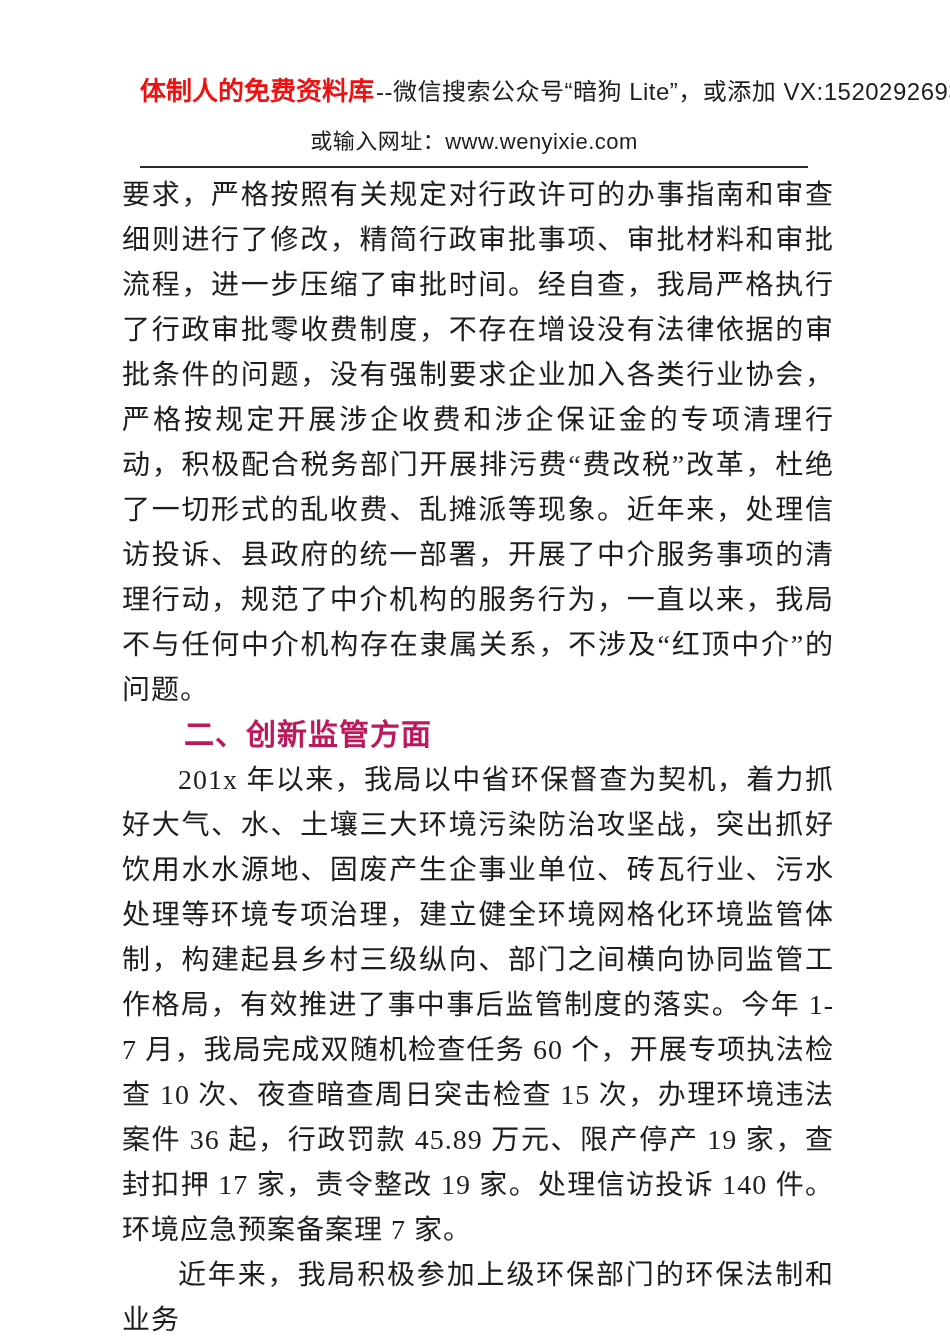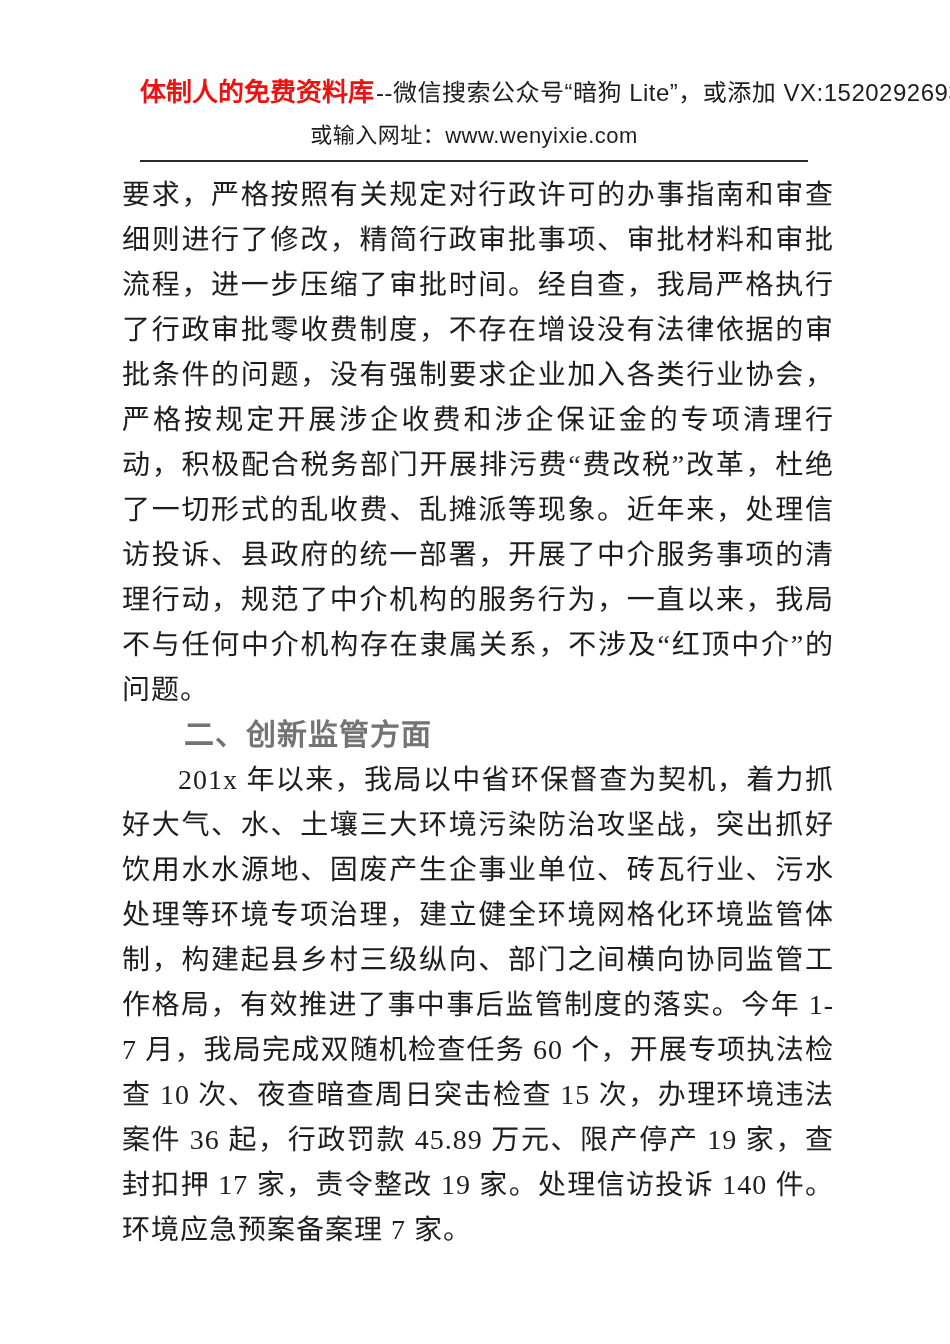--- a/index.html
+++ b/index.html
@@ -31,27 +31,28 @@
   .header-line1 {
     white-space: nowrap;
     font-size: 24px;
     line-height: 32px;
   }
   .brand {
     color: var(--brand-red, #ee1111);
     font-weight: 700;
     font-size: 26px;
     margin-right: 2px;
+    font-family: Liberation Serif, serif;
   }
   .header-rest {
     font-weight: 500;
     letter-spacing: 0.5px;
   }
   .header-line2 {
-    margin-top: 13px;
+    margin-top: 20px;
     font-size: 22px;
     line-height: 28px;
     font-weight: 500;
     letter-spacing: 0.5px;
   }
   
   .doc-body {
     position: absolute;
     left: 122px;
     width: 712px;
@@ -69,21 +70,21 @@
   }
   .para.indent {
     text-indent: 2em;
   }
   .section-heading {
     margin: 0 0 0 62px;
     font-family: Liberation Sans, sans-serif;
     font-weight: 700;
     font-size: 30px;
     line-height: 45px;
-    color: #737373;
+    color: #be185d;
     letter-spacing: 1px;
   }
 </style>
 </head>
 <body>
 
 <div class="page">
 
   <header class="doc-header">
     <div class="header-line1">
@@ -94,15 +95,16 @@
     </div>
   </header>
 
   <main class="doc-body">
     <p class="para">要求，严格按照有关规定对行政许可的办事指南和审查细则进行了修改，精简行政审批事项、审批材料和审批流程，进一步压缩了审批时间。经自查，我局严格执行了行政审批零收费制度，不存在增设没有法律依据的审批条件的问题，没有强制要求企业加入各类行业协会，严格按规定开展涉企收费和涉企保证金的专项清理行动，积极配合税务部门开展排污费“费改税”改革，杜绝了一切形式的乱收费、乱摊派等现象。近年来，处理信访投诉、县政府的统一部署，开展了中介服务事项的清理行动，规范了中介机构的服务行为，一直以来，我局不与任何中介机构存在隶属关系，不涉及“红顶中介”的问题。</p>
 
     <h2 class="section-heading">二、创新监管方面</h2>
 
     <p class="para indent">201x 年以来，我局以中省环保督查为契机，着力抓好大气、水、土壤三大环境污染防治攻坚战，突出抓好饮用水水源地、固废产生企事业单位、砖瓦行业、污水处理等环境专项治理，建立健全环境网格化环境监管体制，构建起县乡村三级纵向、部门之间横向协同监管工作格局，有效推进了事中事后监管制度的落实。今年 1-7 月，我局完成双随机检查任务 60 个，开展专项执法检查 10 次、夜查暗查周日突击检查 15 次，办理环境违法案件 36 起，行政罚款 45.89 万元、限产停产 19 家，查封扣押 17 家，责令整改 19 家。处理信访投诉 140 件。环境应急预案备案理 7 家。</p>
 
+    <p class="para indent">近年来，我局积极参加上级环保部门的环保法制和业务</p>
   </main>
 
 </div>
 
 </body></html>

